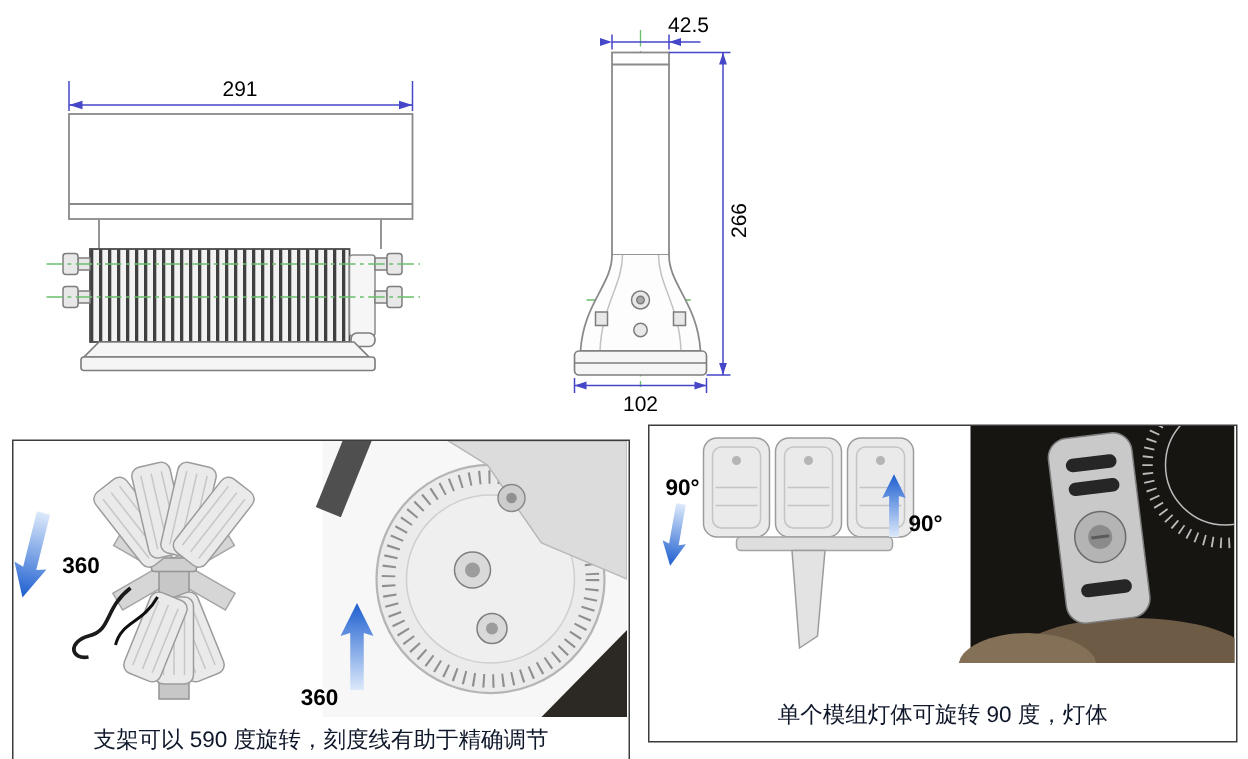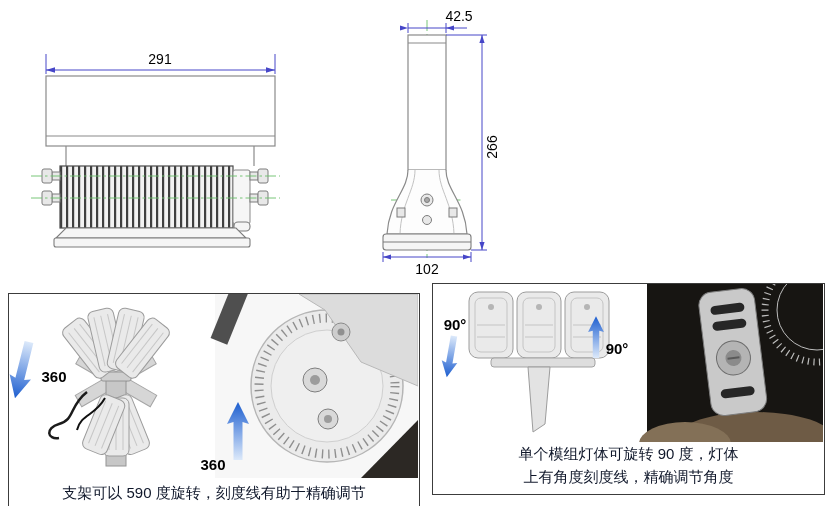--- a/index.html
+++ b/index.html
@@ -257,17 +257,16 @@
           <rect x="283" y="36" width="34" height="9" rx="4.5" fill="#262626"></rect>
           <circle cx="300" cy="74" r="17" fill="#b4b4b4" stroke="#6b6b6b"></circle>
           <circle cx="300" cy="74" r="8" fill="#8b8b8b"></circle>
           <line x1="294" y1="74" x2="306" y2="74" stroke="#5a5a5a" stroke-width="2"></line>
           <rect x="283" y="104" width="34" height="9" rx="4.5" fill="#262626"></rect>
         </g>
       </g>
     </svg>
     <div class="caption" style="bottom:6px;line-height:1.55">
       <div>单个模组灯体可旋转 90 度，灯体</div>
-      <div>上有角度刻度线，精确调节角度</div>
     </div>
   </div>
 
 </div>
 
 </body></html>

